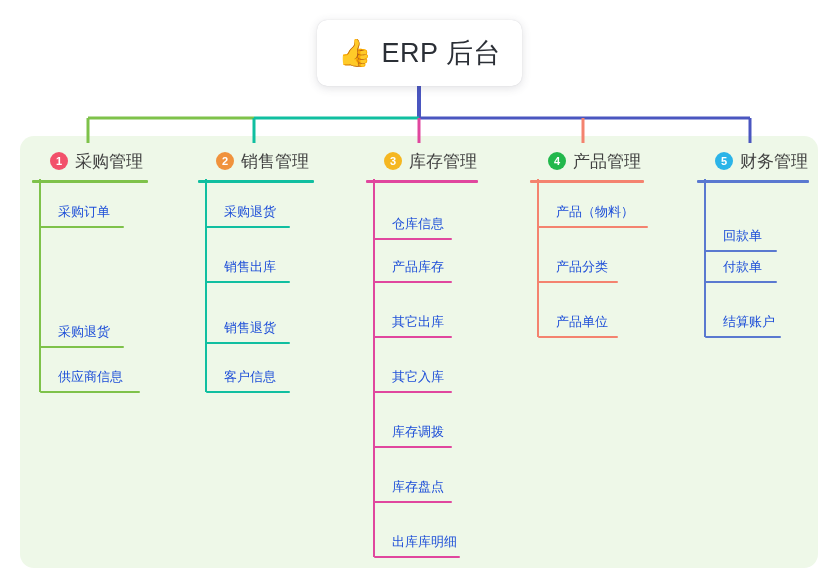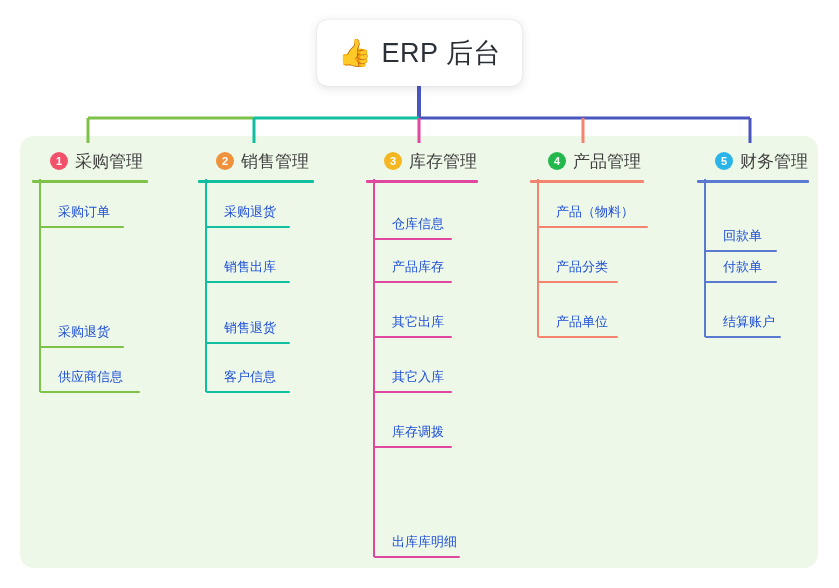--- a/index.html
+++ b/index.html
@@ -218,20 +218,24 @@
           <div class="leaf-rule" style="width: 78px; background: rgb(224, 71, 158);"></div>
         </div>
         <div class="leaf" style="position: absolute; left: 0px; top: 220px;">
           <span class="leaf-label">其它入库</span>
           <div class="leaf-rule" style="width: 78px; background: rgb(224, 71, 158);"></div>
         </div>
         <div class="leaf" style="position: absolute; left: 0px; top: 275px;">
           <span class="leaf-label">库存调拨</span>
           <div class="leaf-rule" style="width: 78px; background: rgb(224, 71, 158);"></div>
         </div>
+        <div class="leaf" style="position: absolute; left: 0px; top: 330px;">
+          <span class="leaf-label">库存盘点</span>
+          <div class="leaf-rule" style="width: 78px; background: rgb(224, 71, 158);"></div>
+        </div>
         <div class="leaf" style="position: absolute; left: 0px; top: 385px;">
           <span class="leaf-label">出库库明细</span>
           <div class="leaf-rule" style="width: 86px; background: rgb(224, 71, 158);"></div>
         </div>
       </div>
       <div class="column" style="left: 530px; top: 148px;">
         <div class="col-head">
           <span class="badge" style="background: rgb(34, 184, 76);">4</span>
           <span class="col-title">产品管理</span>
         </div>

